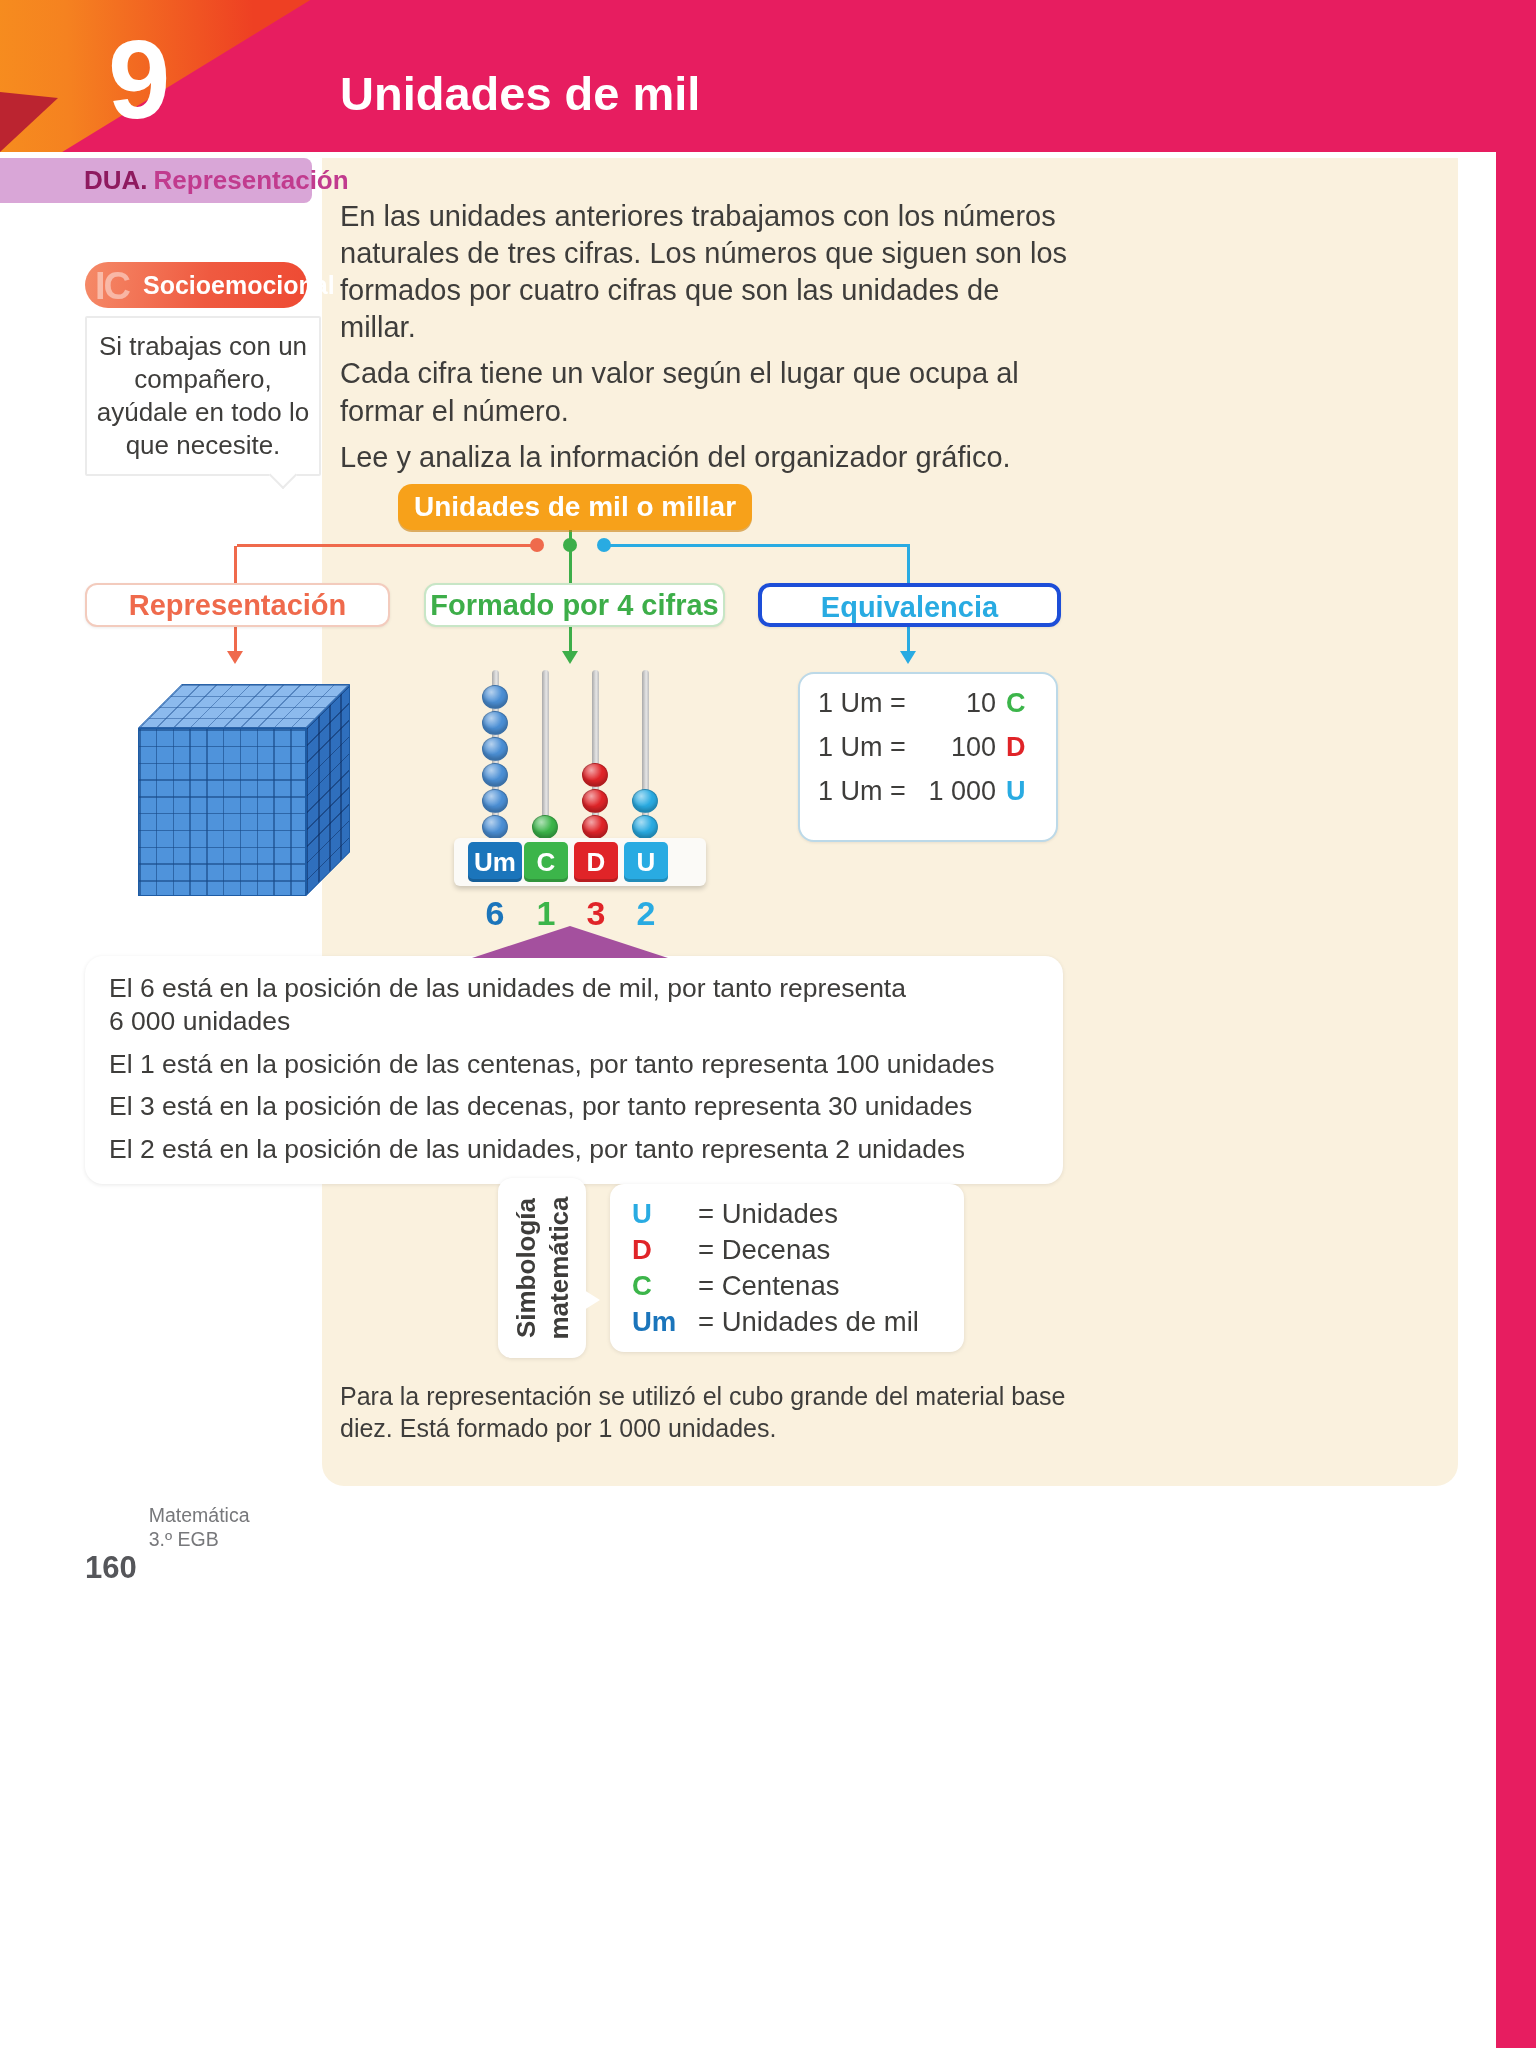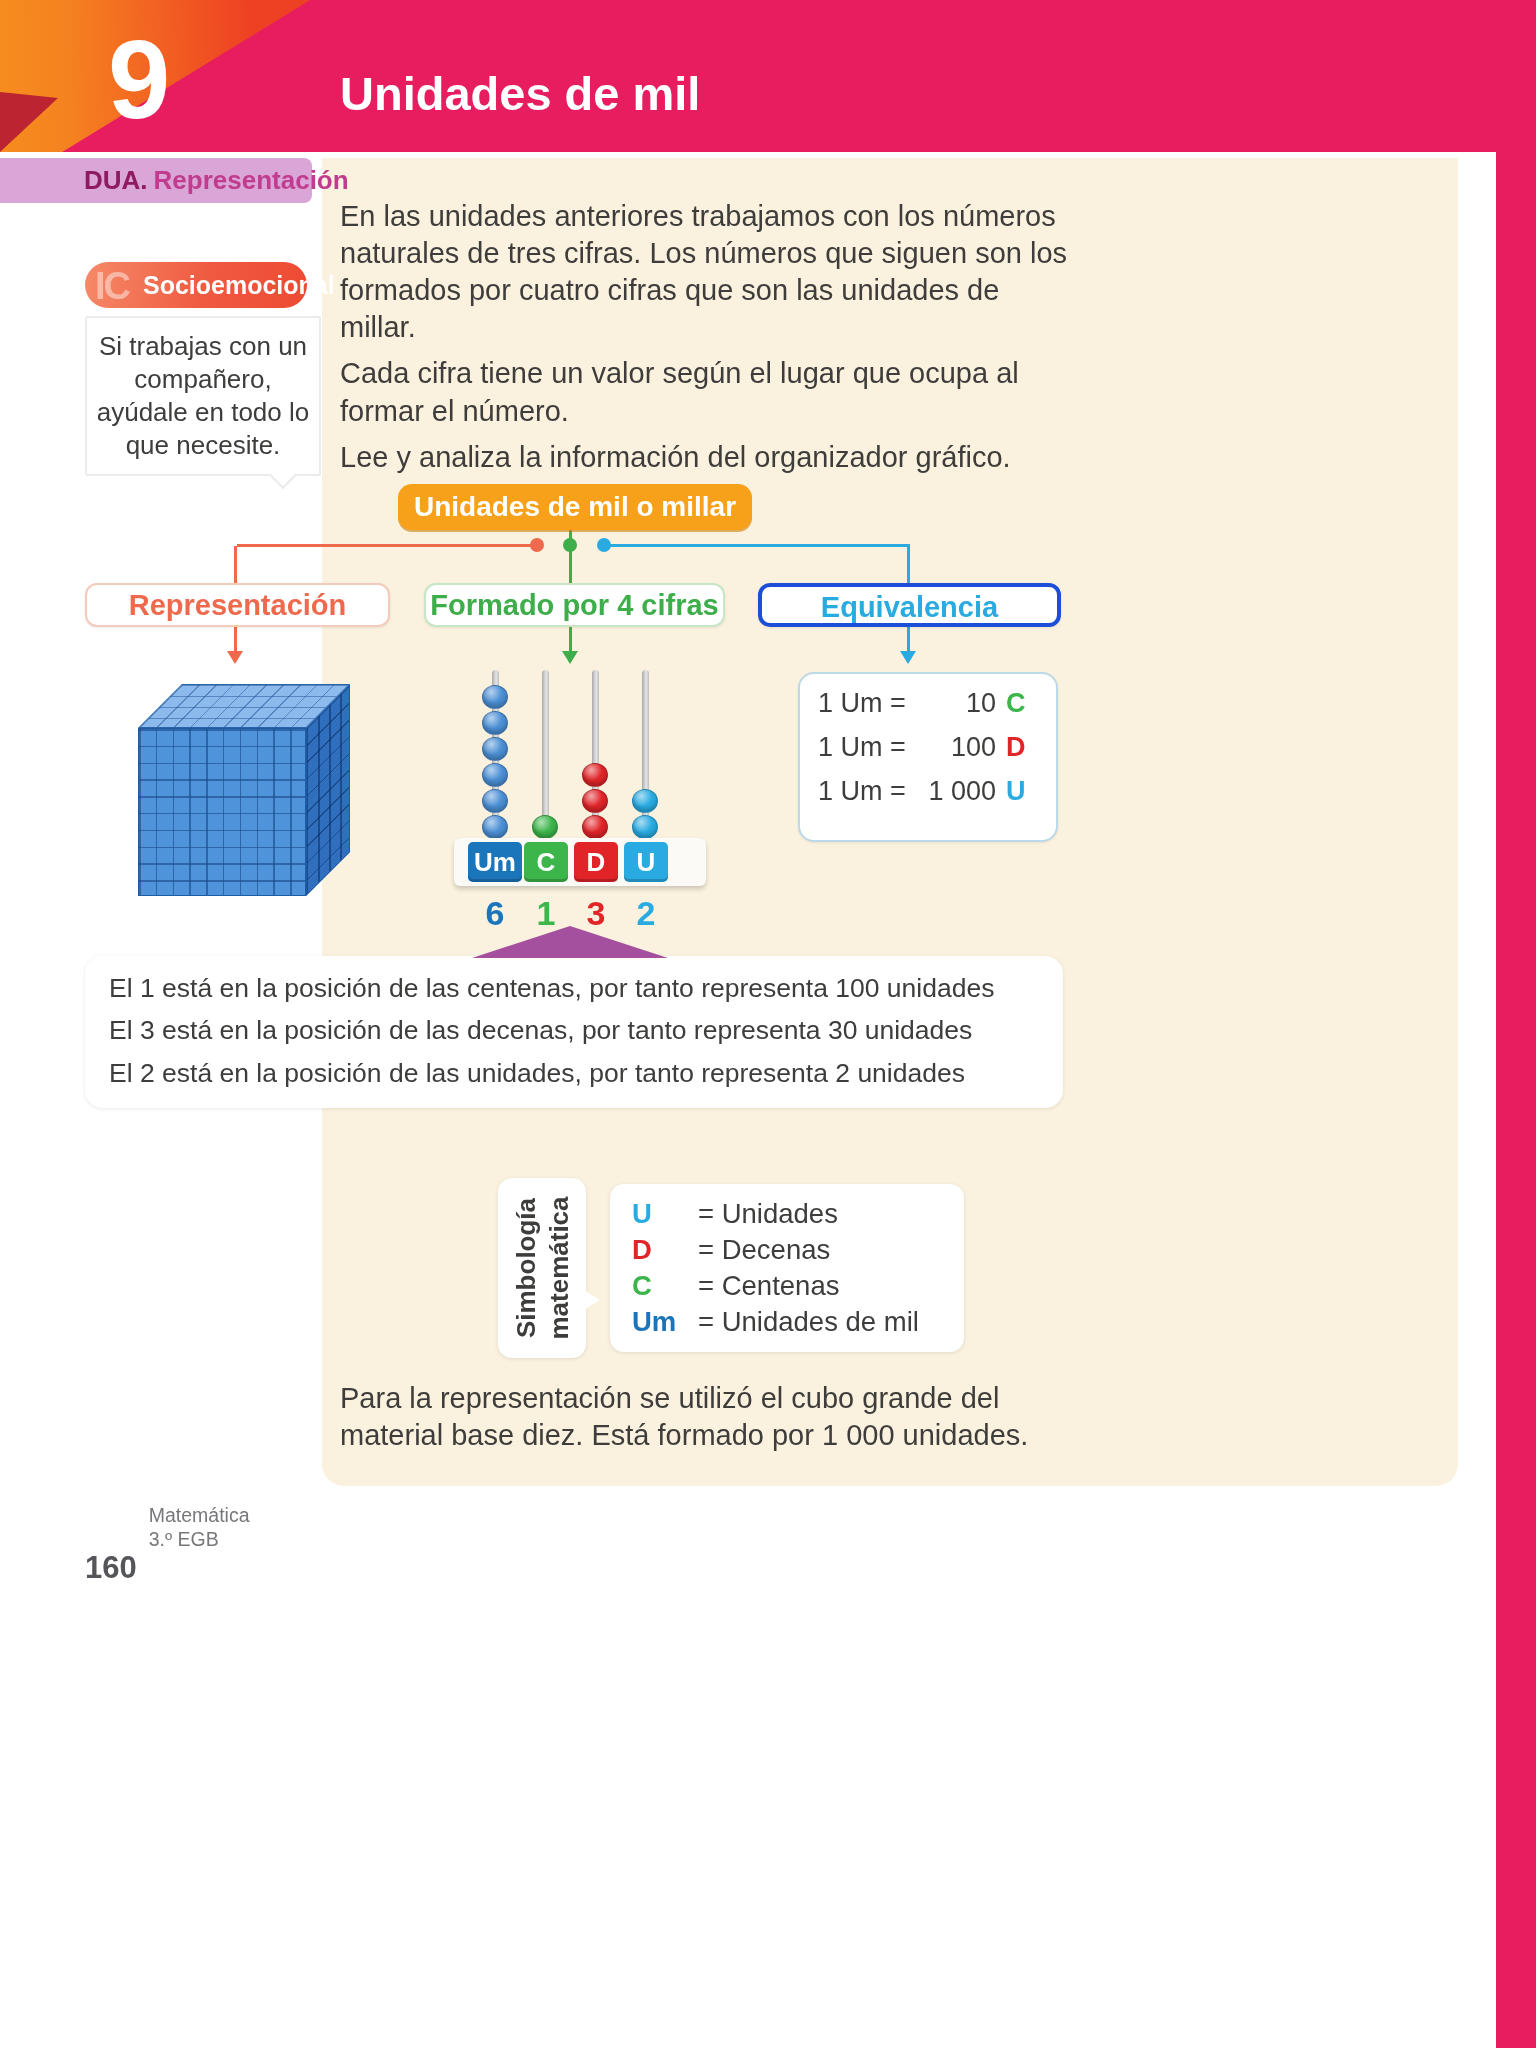--- a/index.html
+++ b/index.html
@@ -104,21 +104,21 @@
   .symb-label::after { content:""; position:absolute; right:-14px; top:112px; width:0; height:0;
                 border-left:16px solid #fff; border-top:10px solid transparent; border-bottom:10px solid transparent; }
   .symb-rot { position:absolute; left:50%; top:50%; transform:translate(-50%,-50%) rotate(-90deg);
               width:152px; text-align:center; font-size:26px; font-weight:700; line-height:1.25; }
   .legend-box { position:absolute; left:610px; top:1184px; width:354px; height:168px; background:#fff; border-radius:14px;
                 padding:12px 22px; box-shadow:0 1px 4px rgba(0,0,0,.10); z-index:3; }
   .legend-row { display:grid; grid-template-columns:66px 1fr; font-size:27.5px; height:36px; align-items:center; }
   .legend-sym { font-weight:600; }
 
   
-  .closing { position:absolute; left:340px; top:1380px; width:740px; font-size:29px; line-height:1.28; z-index:2; }
+  .closing { position:absolute; left:340px; top:1380px; width:740px; font-size:25px; line-height:1.28; z-index:2; }
   .footer { position:absolute; left:85px; top:1504px; display:flex; gap:12px; align-items:flex-start; z-index:2; }
   .footer-num { font-size:31px; font-weight:700; color:#55565a; line-height:1.0;margin-top:48px; }
   .footer-meta { font-size:19.5px; color:#77787b; line-height:1.22; }
 </style>
 </head>
 <body>
 
 <div class="page">
 
   <div class="side-bar"></div>
@@ -237,20 +237,22 @@
     </div>
     <div class="equiv-row">
       <span>1 Um =</span>
       <span class="equiv-val">1 000</span>
       <span class="equiv-unit" style="color: rgb(41, 171, 226);">U</span>
     </div>
   </div>
 
   <div class="pointer-up"></div>
   <div class="explain-box">
+    <div class="exp-line">El 6 está en la posición de las unidades de mil, por tanto representa
+6 000 unidades</div>
     <div class="exp-line">El 1 está en la posición de las centenas, por tanto representa 100 unidades</div>
     <div class="exp-line">El 3 está en la posición de las decenas, por tanto representa 30 unidades</div>
     <div class="exp-line">El 2 está en la posición de las unidades, por tanto representa 2 unidades</div>
   </div>
 
   <div class="symb-label">
     <div class="symb-rot">Simbología matemática</div>
   </div>
   <div class="legend-box">
     <div class="legend-row">

